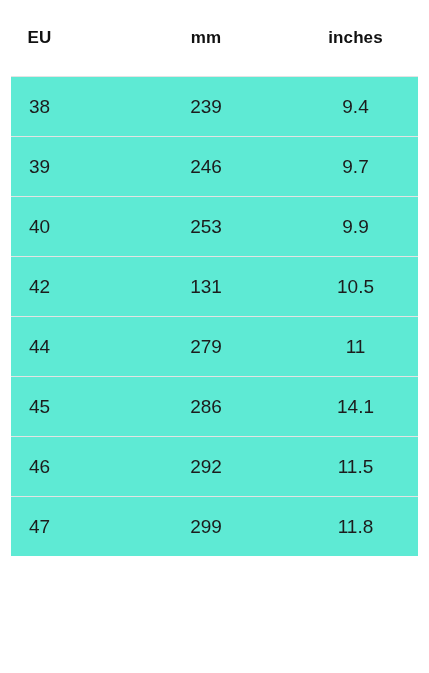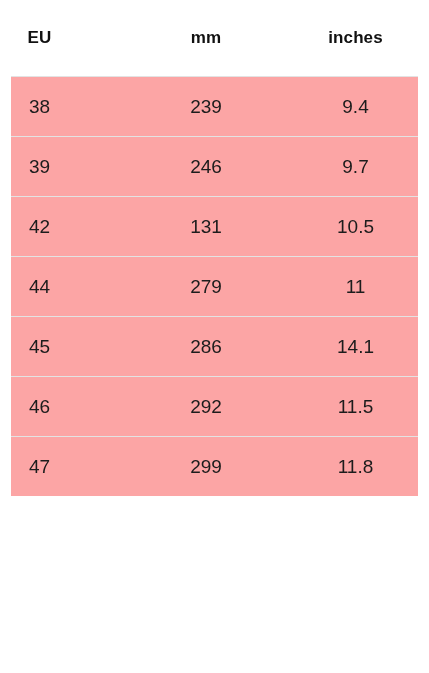--- a/index.html
+++ b/index.html
@@ -52,21 +52,21 @@
   tbody td {
     height: 59px;
     padding: 0;
     margin: 0;
     font-size: 19px;
     font-weight: 400;
     color: #1c1c1c;
     text-align: center;
     vertical-align: middle;
     border-top: 1px solid #e3e3e3;
-    background: #fca5a5;
+    background: #5eead4;
   }
   tbody td.c-eu     { padding-right: 68px; }
   tbody td.c-mm     { padding-right: 5px; }
   tbody td.c-inches { padding-left: 12px; }
 </style>
 </head>
 <body>
 
 <div class="size-table-wrap">
   <table class="size-table">
@@ -87,20 +87,25 @@
           <td class="c-eu">38</td>
           <td class="c-mm">239</td>
           <td class="c-inches">9.4</td>
         </tr>
         <tr>
           <td class="c-eu">39</td>
           <td class="c-mm">246</td>
           <td class="c-inches">9.7</td>
         </tr>
         <tr>
+          <td class="c-eu">40</td>
+          <td class="c-mm">253</td>
+          <td class="c-inches">9.9</td>
+        </tr>
+        <tr>
           <td class="c-eu">42</td>
           <td class="c-mm">131</td>
           <td class="c-inches">10.5</td>
         </tr>
         <tr>
           <td class="c-eu">44</td>
           <td class="c-mm">279</td>
           <td class="c-inches">11</td>
         </tr>
         <tr>

